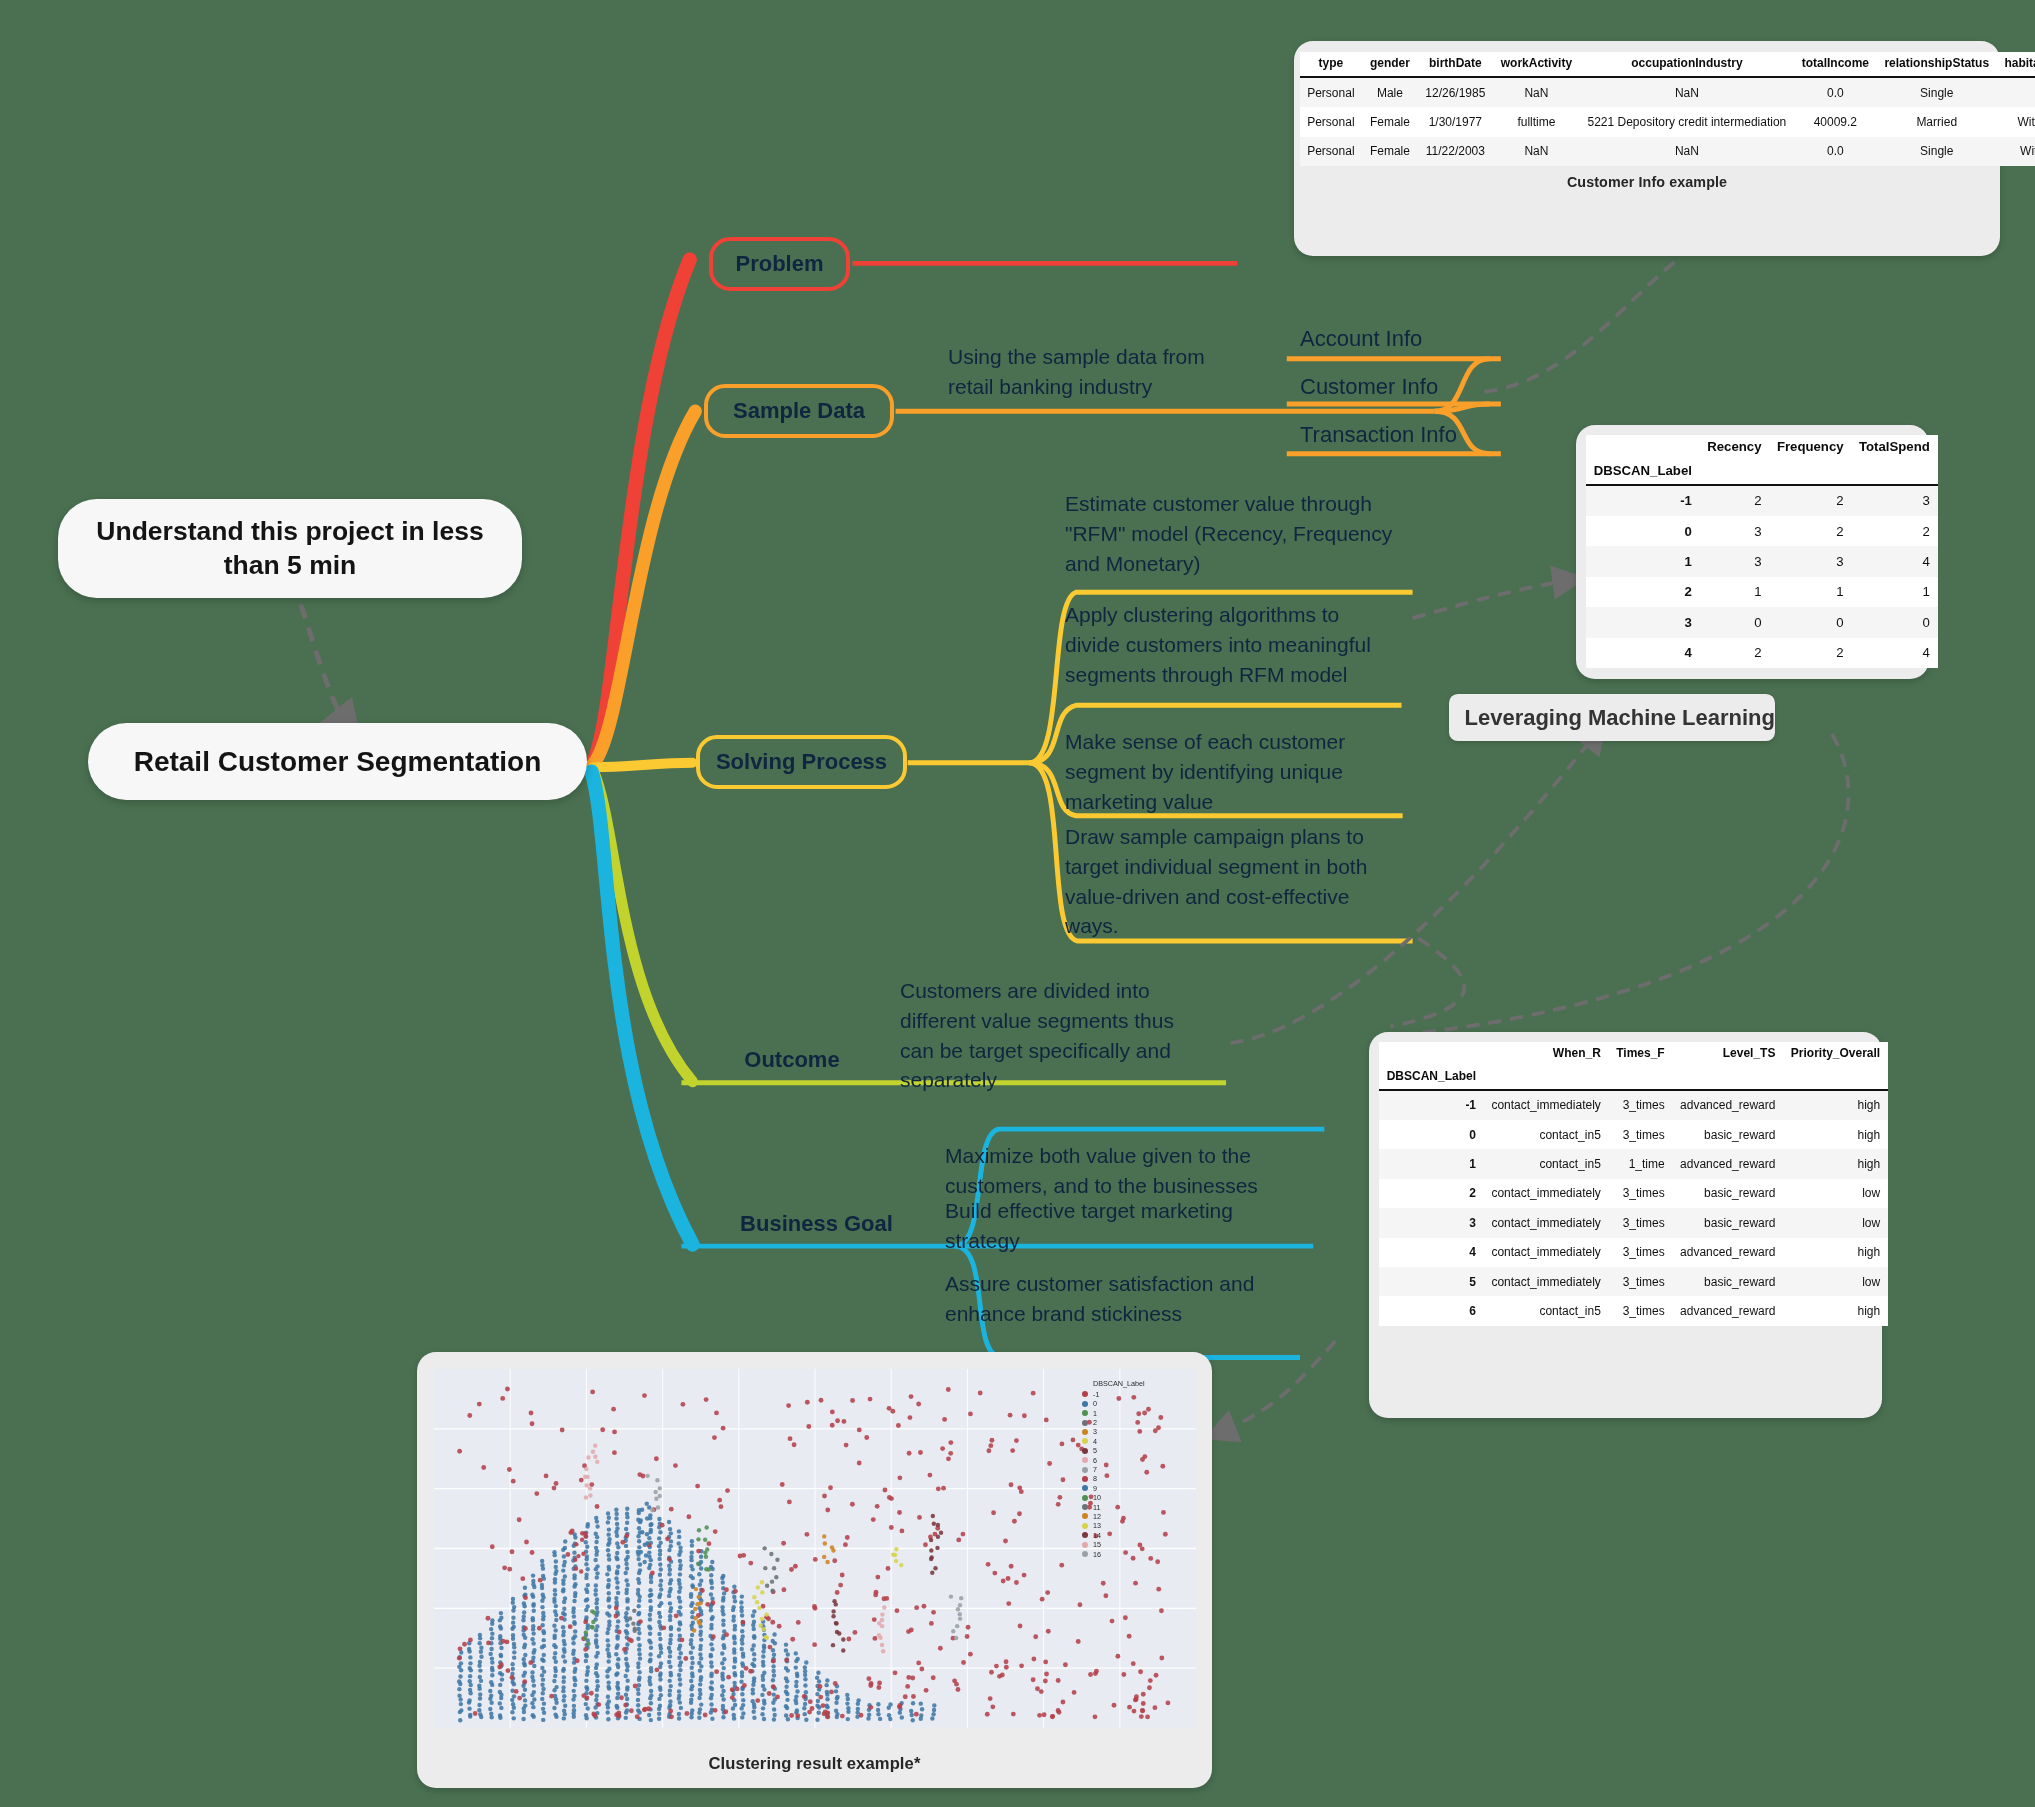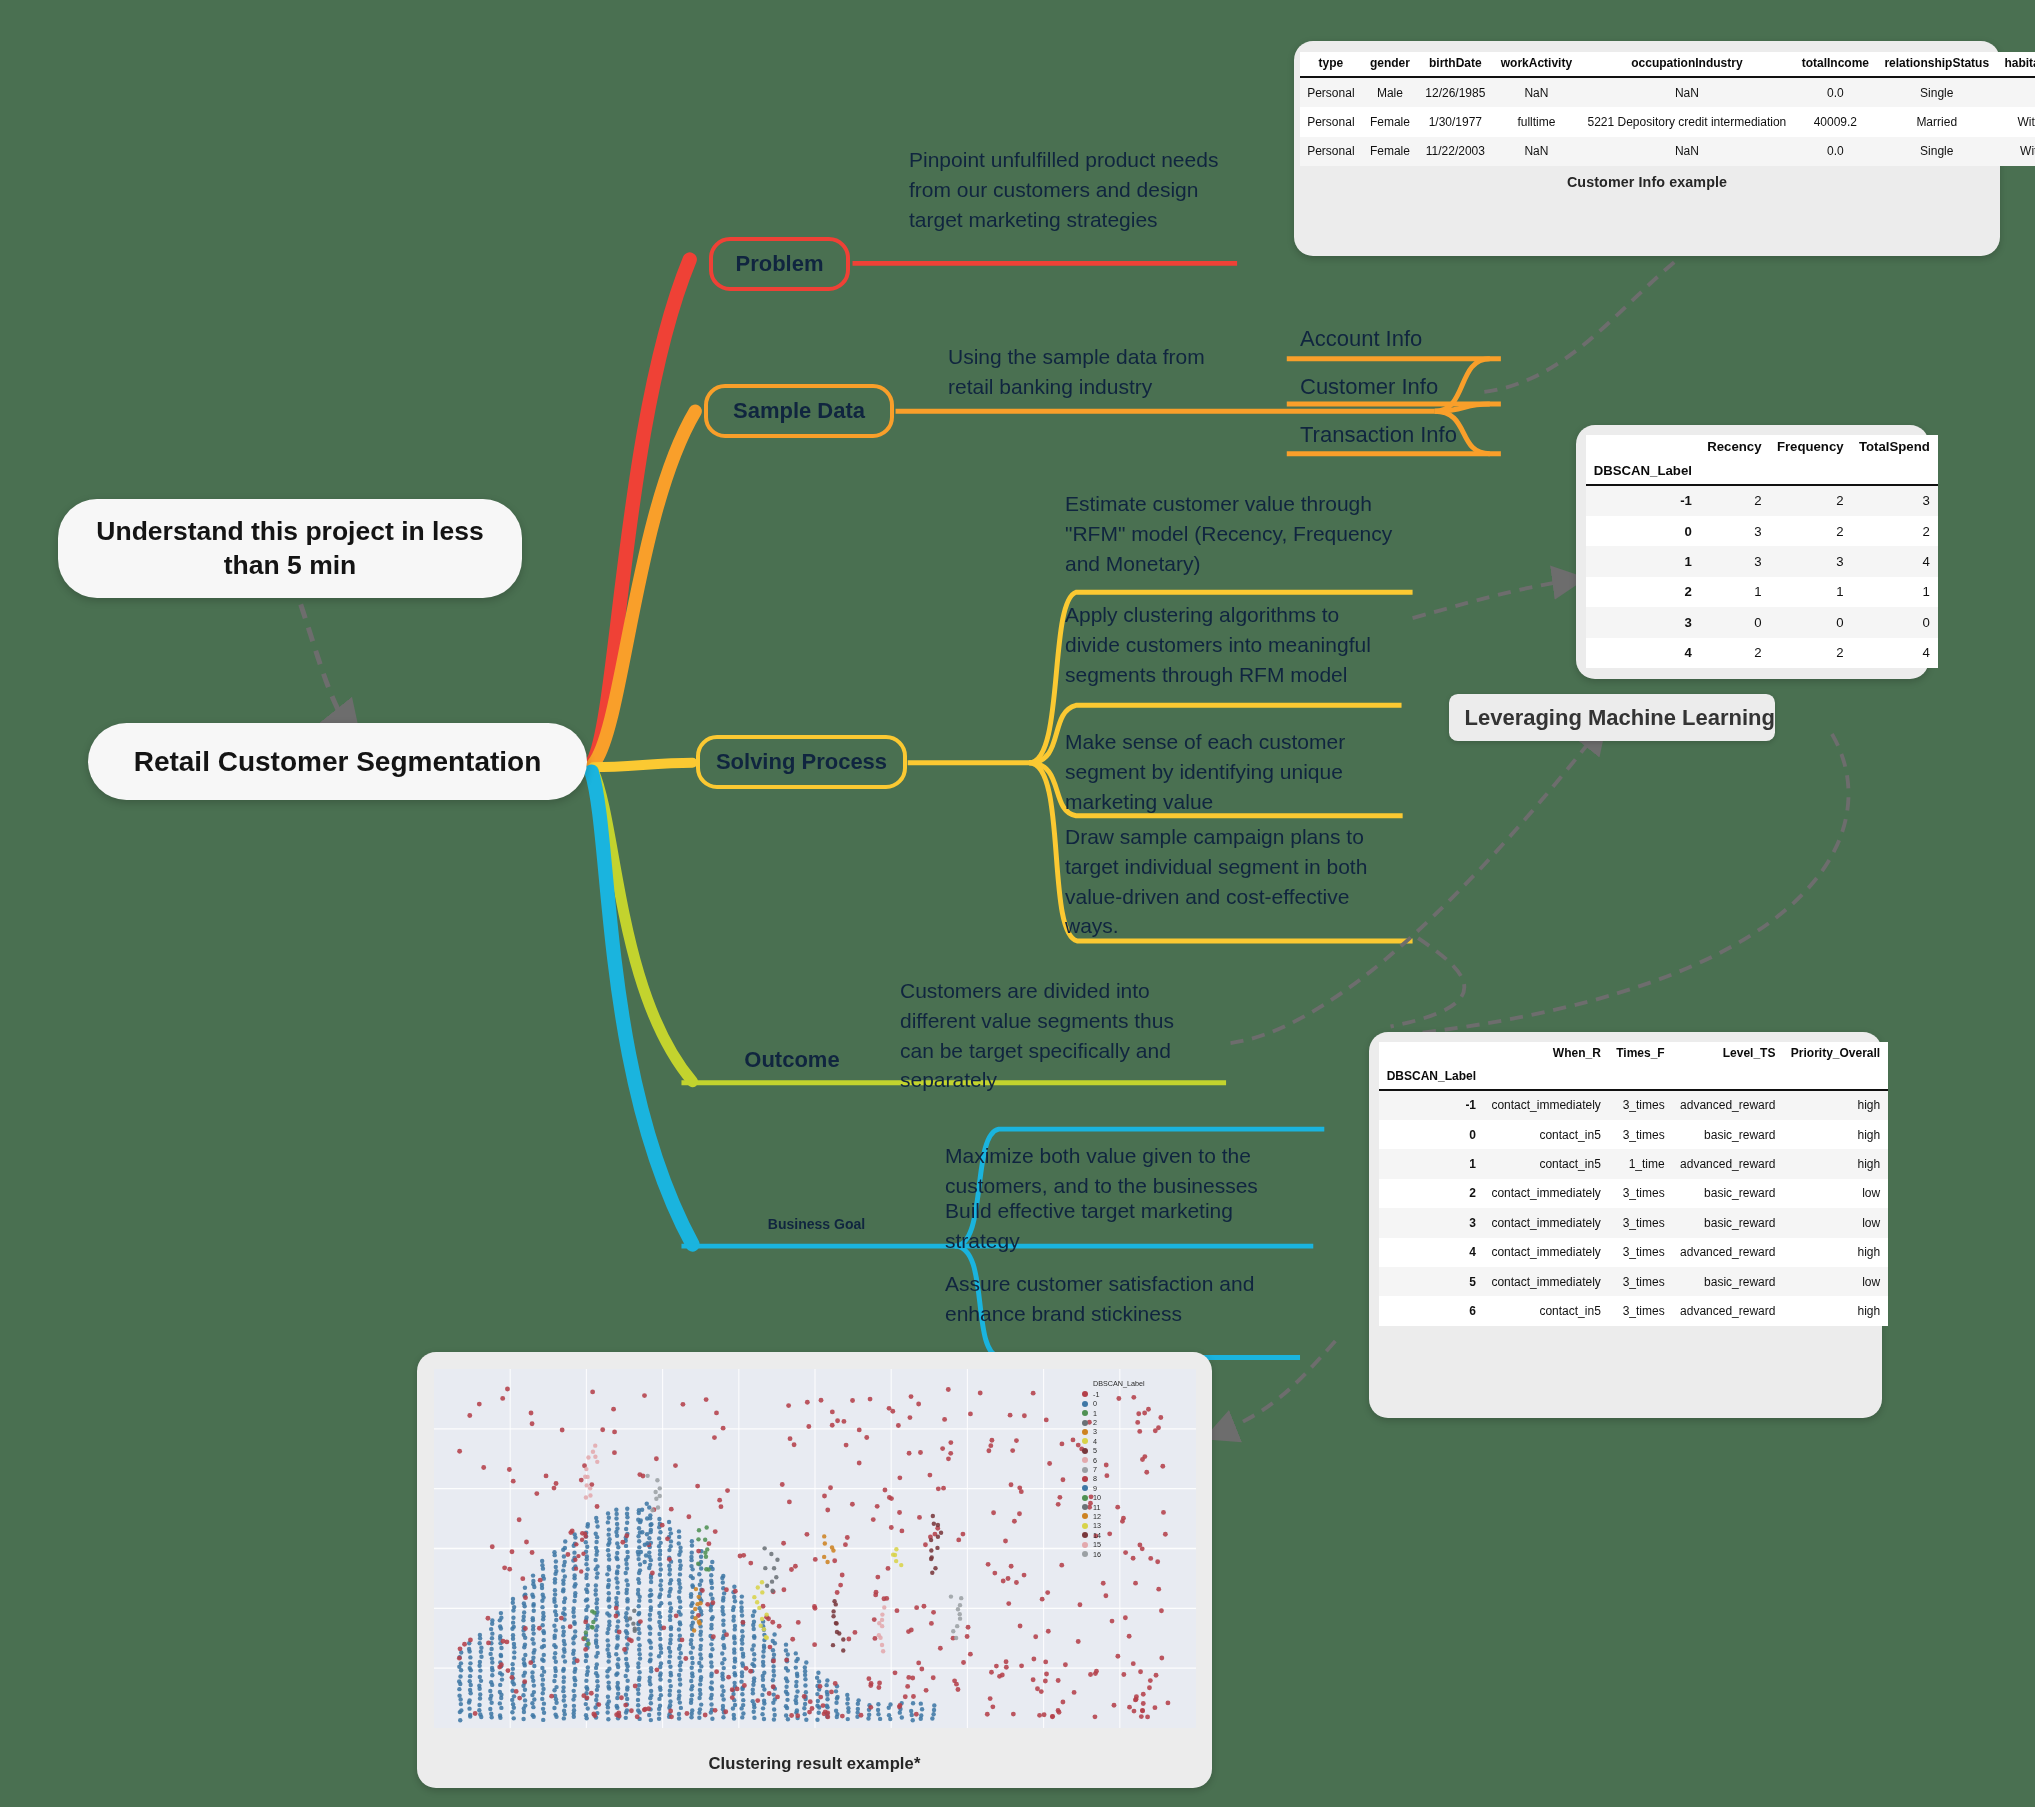--- a/index.html
+++ b/index.html
@@ -143,25 +143,24 @@
 
   <div class="branch-node boxed" style="left:696px; top:735px; width:211px; height:54px; font-size:22px;
               border-width:4.4px; border-color:#fbc932;">
     <span>Solving Process</span>
   </div>
 
   <div class="branch-node" style="left:709px; top:1038px; width:166px; height:44px; font-size:22px;">
     <span>Outcome</span>
   </div>
 
-  <div class="branch-node" style="left:709px; top:1202px; width:215px; height:44px; font-size:14px;">
+  <div class="branch-node" style="left:709px; top:1202px; width:215px; height:44px; font-size:22px;">
     <span>Business Goal</span>
   </div>
 
-  <div class="leaf" style="left:909px; top:145px; width:331px; font-size:21px;">Pinpoint unfulfilled product needs from our customers and design target marketing strategies</div>
 
   <div class="leaf" style="left:948px; top:342px; width:298px; font-size:21px;">Using the sample data from retail banking industry</div>
 
   <div class="leaf" style="left:1300px; top:323px; width:254px; font-size:22px;">Account Info</div>
   <div class="leaf" style="left:1300px; top:371px; width:254px; font-size:22px;">Customer Info</div>
   <div class="leaf" style="left:1300px; top:419px; width:276px; font-size:22px;">Transaction Info</div>
 
   <div class="leaf" style="left:1065px; top:489px; width:342px; font-size:21px;">Estimate customer value through "RFM" model (Recency, Frequency and Monetary)</div>
   <div class="leaf" style="left:1065px; top:600px; width:315px; font-size:21px;">Apply clustering algorithms to divide customers into meaningful segments through RFM model</div>
   <div class="leaf" style="left:1065px; top:727px; width:309px; font-size:21px;">Make sense of each customer segment by identifying unique marketing value</div>

